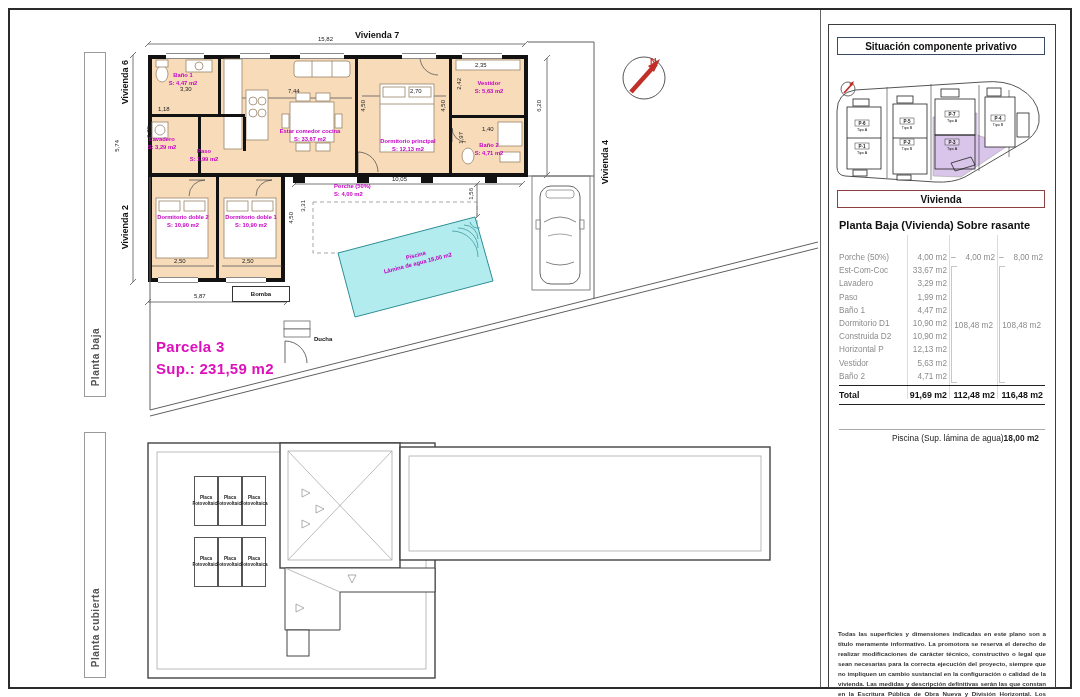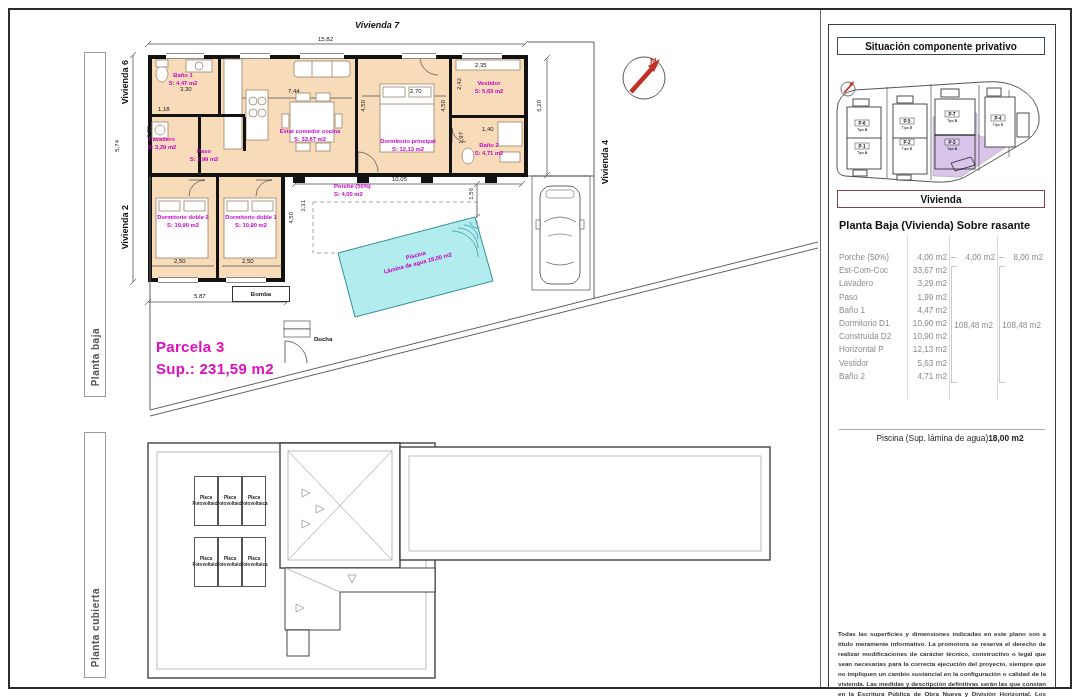--- a/index.html
+++ b/index.html
@@ -62,21 +62,21 @@
   .colline{position:absolute;top:0;width:1px;height:164px;background:#dcdcdc;}
   .mergecell{position:absolute;width:44px;}
   .bracket{position:absolute;left:0;top:0;bottom:0;width:5px;border-left:1px solid #c8c8c8;border-top:1px solid #c8c8c8;border-bottom:1px solid #c8c8c8;}
   .mergeval{position:absolute;right:2px;top:50%;transform:translateY(-50%);}
   .dashrow{position:absolute;height:13.2px;display:flex;align-items:center;justify-content:space-between;}
   .ttotal{position:absolute;left:0;top:150px;width:206px;height:18px;border-top:1.4px solid #222;border-bottom:1.4px solid #222;
           display:flex;align-items:center;font-weight:bold;color:#111;font-size:8.8px;}
   .ttotal .tl{width:66px;}
   .ttotal .tv{width:44px;text-align:right;padding-right:2px;box-sizing:border-box;}
   .ttotal .tv3{width:48px;text-align:right;padding-right:2px;box-sizing:border-box;}
-  .piscirow{position:absolute;left:18px;top:408px;width:206px;display:flex;justify-content:center;
+  .piscirow{position:absolute;left:4px;top:408px;width:206px;display:flex;justify-content:flex-end;
             font-size:8.4px;color:#222;}
   .piscirow .pv2{font-weight:bold;}
   .hairline{position:absolute;left:10px;width:206px;height:1px;background:#aaa;}
   .disclaimer{position:absolute;left:9px;top:604px;width:208px;font-size:6.2px;font-weight:bold;color:#333;
               line-height:1.6;text-align:justify;}
 </style>
 </head>
 <body>
 
 <div id="sheet">
@@ -271,21 +271,21 @@
     </div>
   <div class="pv" style="left:218px;top:537px;">
       <span>Placa</span>
       <span>Fotovoltaica</span>
     </div>
   <div class="pv" style="left:242px;top:537px;">
       <span>Placa</span>
       <span>Fotovoltaica</span>
     </div>
 
-  <div class="neigh" style="left:355px;top:20px;font-style:italic;">Vivienda 7</div>
+  <div class="neigh" style="left:355px;top:30px;">Vivienda 7</div>
   <div class="neigh v" style="left:120px;top:60px;">Vivienda 6</div>
   <div class="neigh v" style="left:120px;top:205px;">Vivienda 2</div>
   <div class="neigh v" style="left:600px;top:140px;">Vivienda 4</div>
 
   <div class="dim" style="left:318px;top:36px;">15,82</div>
   <div class="dim v" style="left:114px;top:140px;">5,74</div>
   <div class="dim v" style="left:536px;top:100px;">6,20</div>
   <div class="dim" style="left:180px;top:86px;">3,30</div>
   <div class="dim" style="left:158px;top:106px;">1,18</div>
   <div class="dim v" style="left:146px;top:126px;">2,78</div>
@@ -485,20 +485,26 @@
 
       <div class="mergecell" style="left:112px;top:31px;height:117px;">
         <div class="bracket"></div>
         <span class="mergeval">108,48 m2</span>
       </div>
       <div class="mergecell" style="left:160px;top:31px;height:117px;">
         <div class="bracket"></div>
         <span class="mergeval">108,48 m2</span>
       </div>
 
+      <div class="ttotal">
+        <span class="tl">Total</span>
+        <span class="tv">91,69 m2</span>
+        <span class="tv3">112,48 m2</span>
+        <span class="tv3">116,48 m2</span>
+      </div>
     </div>
 
     <div class="hairline" style="top:404px;"></div>
     <div class="piscirow">
       <span>Piscina (Sup. lámina de agua)</span>
       <span class="pv2">18,00 m2</span>
     </div>
 
     <div class="disclaimer">Todas las superficies y dimensiones indicadas en este plano son a título meramente informativo. La promotora se reserva el derecho de realizar modificaciones de carácter técnico, constructivo o legal que sean necesarias para la correcta ejecución del proyecto, siempre que no impliquen un cambio sustancial en la configuración o calidad de la vivienda. Las medidas y descripción definitivas serán las que constan en la Escritura Pública de Obra Nueva y División Horizontal. Los elementos de mobiliario y decoración son ilustrativos y no están incluidos.</div>
   </div>

